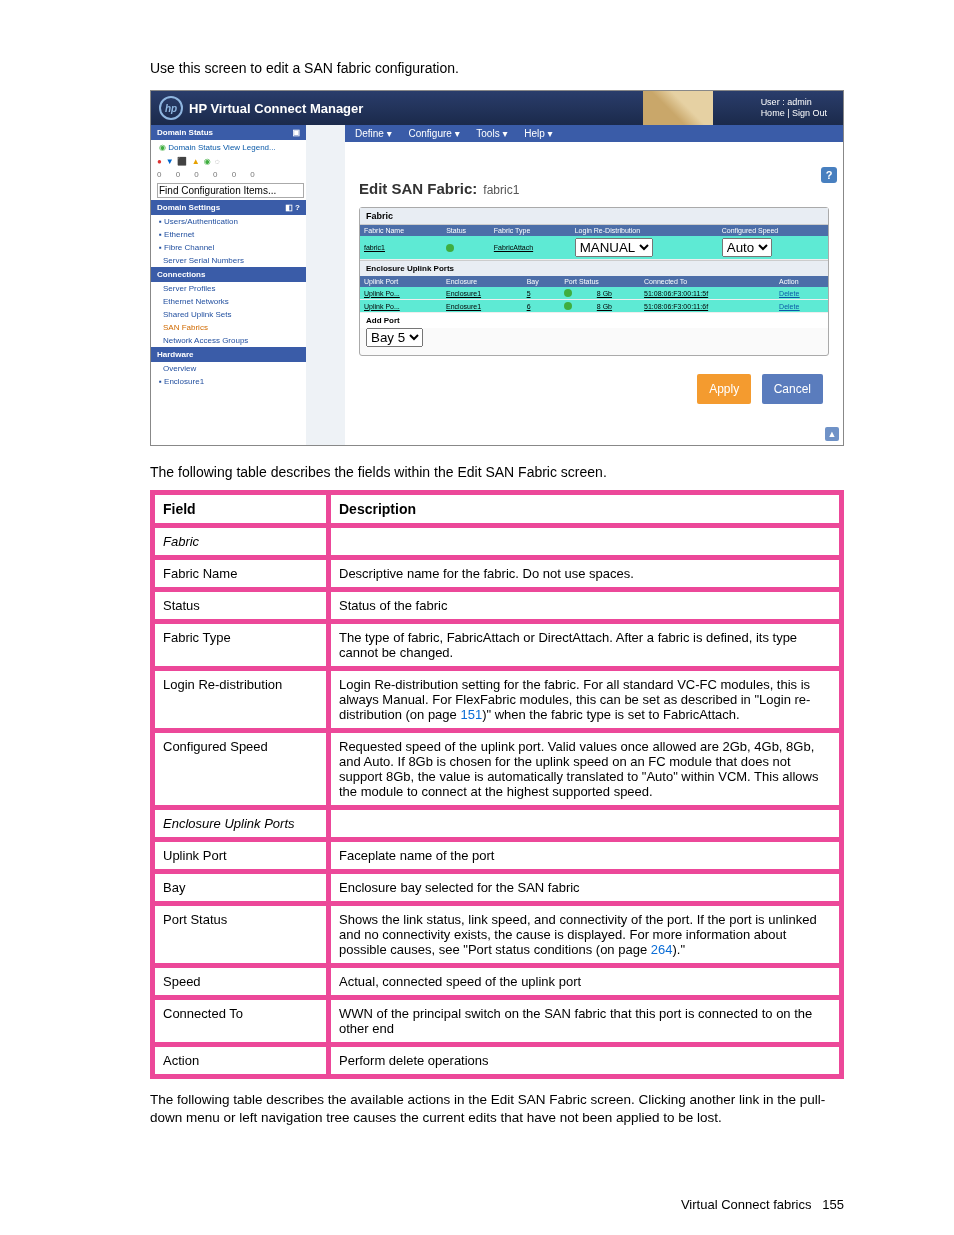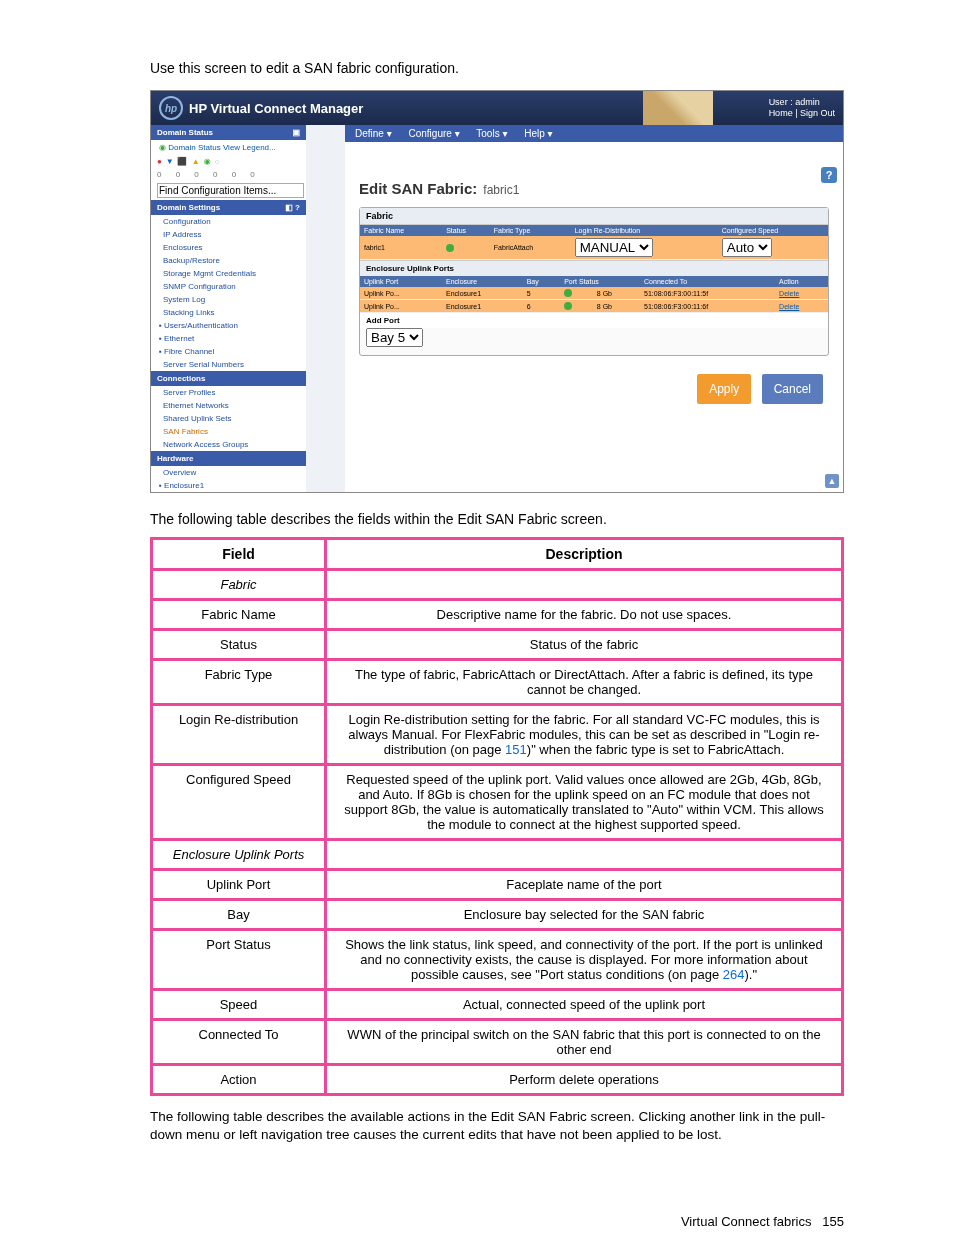--- a/index.html
+++ b/index.html
@@ -1,21 +1,21 @@
 <!DOCTYPE html>
 <html><head>
 <meta charset="utf-8">
 <style>
   body { font-family: Arial, Helvetica, sans-serif; margin:0; padding:0; background:#fff; color:#000; }
   .page { width:954px; margin:0 auto; padding:60px 110px 40px 150px; box-sizing:border-box; }
   .intro { font-size:14px; margin-bottom:14px; }
   .screenshot { border:1px solid #888; margin-bottom:18px; }
   .ss-head { background:linear-gradient(#2a3d6b,#1b2a4b); color:#fff; display:flex; align-items:center; padding:4px 8px; font-size:13px; position:relative; height:26px;}
   .ss-head .title { margin-left:6px; font-weight:bold;}
-  .ss-head .user { position:absolute; right:8px; font-size:9px; line-height:1.2; text-align:left;}
+  .ss-head .user { position:absolute; right:16px; font-size:9px; line-height:1.2; text-align:left;}
   .hp-logo { width:20px;height:20px;border:2px solid #8fb6e0;border-radius:50%;display:inline-flex;align-items:center;justify-content:center;font-style:italic;font-size:10px;color:#8fb6e0;font-weight:bold;}
   .ss-decor{position:absolute;right:130px;top:0;bottom:0;width:70px;background:linear-gradient(45deg,#c9a76a 40%,#e6d1a3 60%);}
   .ss-body { display:flex; min-height:320px; background:#eef2f6;gap:39px;}
   .ss-nav { width:155px; background:#fff; font-size:8px;}
   .nav-hdr { background:#3a5ca8;color:#fff;padding:3px 6px;font-weight:bold;display:flex;justify-content:space-between;}
   .nav-sub { padding:3px 8px; color:#0b5aa8; }
   .nav-sub a{color:#0b5aa8;text-decoration:none;}
   .nav-icons { padding:2px 6px; color:#777; letter-spacing:4px;}
   .nav-item { padding:2px 12px; color:#1f4d9e;}
   .nav-item.sel { color:#d06a00;}
@@ -25,31 +25,31 @@
   .ss-main { flex:1; background:#fff; position:relative;}
   .ss-menu { background:#3a5ca8; color:#fff; font-size:10px; padding:3px 10px;}
   .ss-menu span{margin-right:14px;}
   .edit-title { padding:10px 14px; font-size:15px; font-weight:bold; color:#333;margin-top:28px;}
   .edit-title .sub{font-size:12px;font-weight:normal;color:#555;margin-left:6px;}
   .help-icon{position:absolute;right:6px;top:42px;width:16px;height:16px;background:#487fbf;color:#fff;border-radius:3px;font-size:11px;text-align:center;line-height:16px;font-weight:bold;}
   .panel { margin:0 14px 10px 14px; border:1px solid #aaa; border-radius:3px; background:#fafafa;font-size:8px;}
   .panel-hdr{background:#e8edf3;padding:3px 6px;font-weight:bold;border-bottom:1px solid #ccc;font-size:9px;}
   .panel-tbl{width:100%;border-collapse:collapse;font-size:7px;}
   .panel-tbl th{background:#4c6ea8;color:#fff;padding:2px 4px;text-align:left;font-weight:normal;}
-  .panel-tbl td{padding:2px 4px;background:#fdba74;border-bottom:1px solid #eee;}
+  .panel-tbl td{padding:2px 4px;background:#5eead4;border-bottom:1px solid #eee;text-decoration:underline;}
   .panel-sub{padding:3px 6px;background:#e8edf3;border-top:1px solid #ccc;font-size:8px;font-weight:bold;}
   .status-dot{display:inline-block;width:8px;height:8px;border-radius:50%;background:#3fae3f;vertical-align:middle;}
   .btns{text-align:right;padding:8px 20px;}
   .btn{display:inline-block;font-size:12px;padding:8px 12px;border-radius:2px;margin-left:6px;color:#fff;}
   .btn-apply{background:#f49b2f;}
   .btn-cancel{background:#5a7cbd;}
   .pg-up{position:absolute;right:4px;bottom:4px;width:14px;height:14px;background:#6f92c7;border-radius:2px;color:#fff;font-size:9px;text-align:center;line-height:14px;}
   .desc-intro{font-size:14px;margin:18px 0 10px 0;}
   table.doc { width:100%; border-collapse:collapse; font-size:13px;}
-  table.doc th, table.doc td { border:3px solid #ec4899; padding:6px 8px; text-align:center; vertical-align:top;}
+  table.doc th, table.doc td { border:5px solid #ec4899; padding:6px 8px; text-align:left; vertical-align:top;}
   table.doc th { font-weight:bold; font-size:14px;}
   .section-row td{font-style:italic;}
   .link{color:#0b6dd6;}
   .bottom-note{font-size:13.5px;margin-top:12px;line-height:1.35;}
   .footer{font-size:13px;text-align:right;margin-top:70px;}
 </style>
 </head>
 <body>
 
 <div class="page">
@@ -71,30 +71,20 @@
             <span>Domain Status</span>
             <span>▣</span>
           </div>
         <div class="nav-sub"><span style="color:#3fae3f">◉</span> <a>Domain Status   View Legend...</a></div>
         <div class="nav-icons"><span style="color:#d33">●</span><span style="color:#06c">▼</span><span style="color:#e7a100">⬛</span><span style="color:#e7a100">▲</span><span style="color:#3fae3f">◉</span><span style="color:#888">◌</span></div>
         <div class="nav-icons" style="color:#777;letter-spacing:6px;">0 0 0 0 0 0</div>
         <div class="nav-input"><input value="Find Configuration Items..." style=""></div>
         <div class="nav-hdr">
             <span>Domain Settings</span>
             <span>◧ ?</span>
-          </div>
-        <div id="nav1">
-            <div class="nav-item">Configuration</div>
-            <div class="nav-item">IP Address</div>
-            <div class="nav-item">Enclosures</div>
-            <div class="nav-item">Backup/Restore</div>
-            <div class="nav-item">Storage Mgmt Credentials</div>
-            <div class="nav-item">SNMP Configuration</div>
-            <div class="nav-item">System Log</div>
-            <div class="nav-item">Stacking Links</div>
           </div>
         <div id="navc1">
             <div class="nav-item cat">▪ Users/Authentication</div>
             <div class="nav-item cat">▪ Ethernet</div>
             <div class="nav-item cat">▪ Fibre Channel</div>
           </div>
         <div id="nav2">
             <div class="nav-item">Server Serial Numbers</div>
           </div>
         <div class="nav-hdr">Connections</div>

